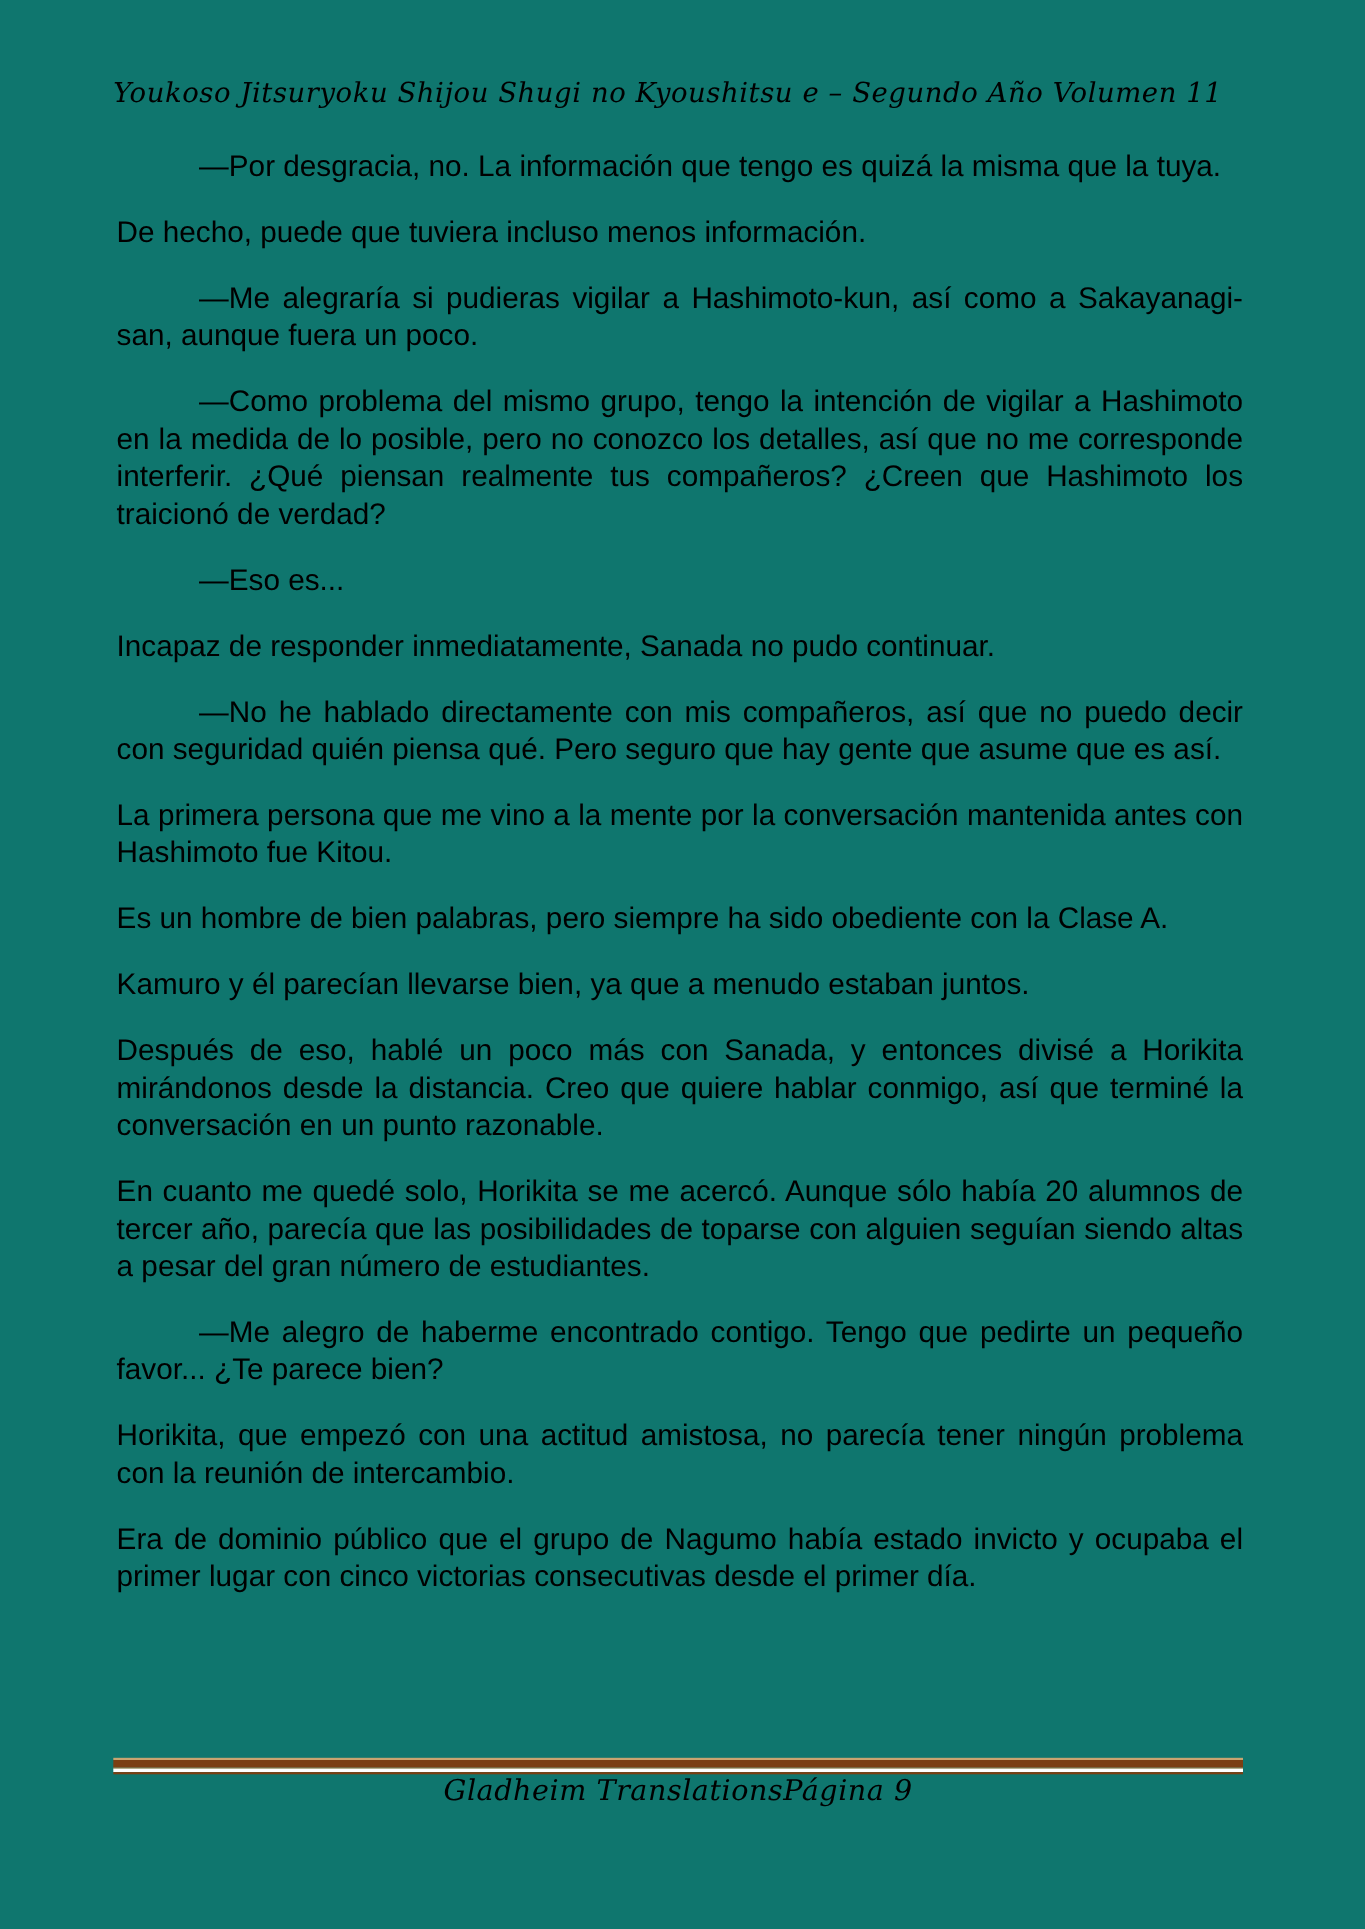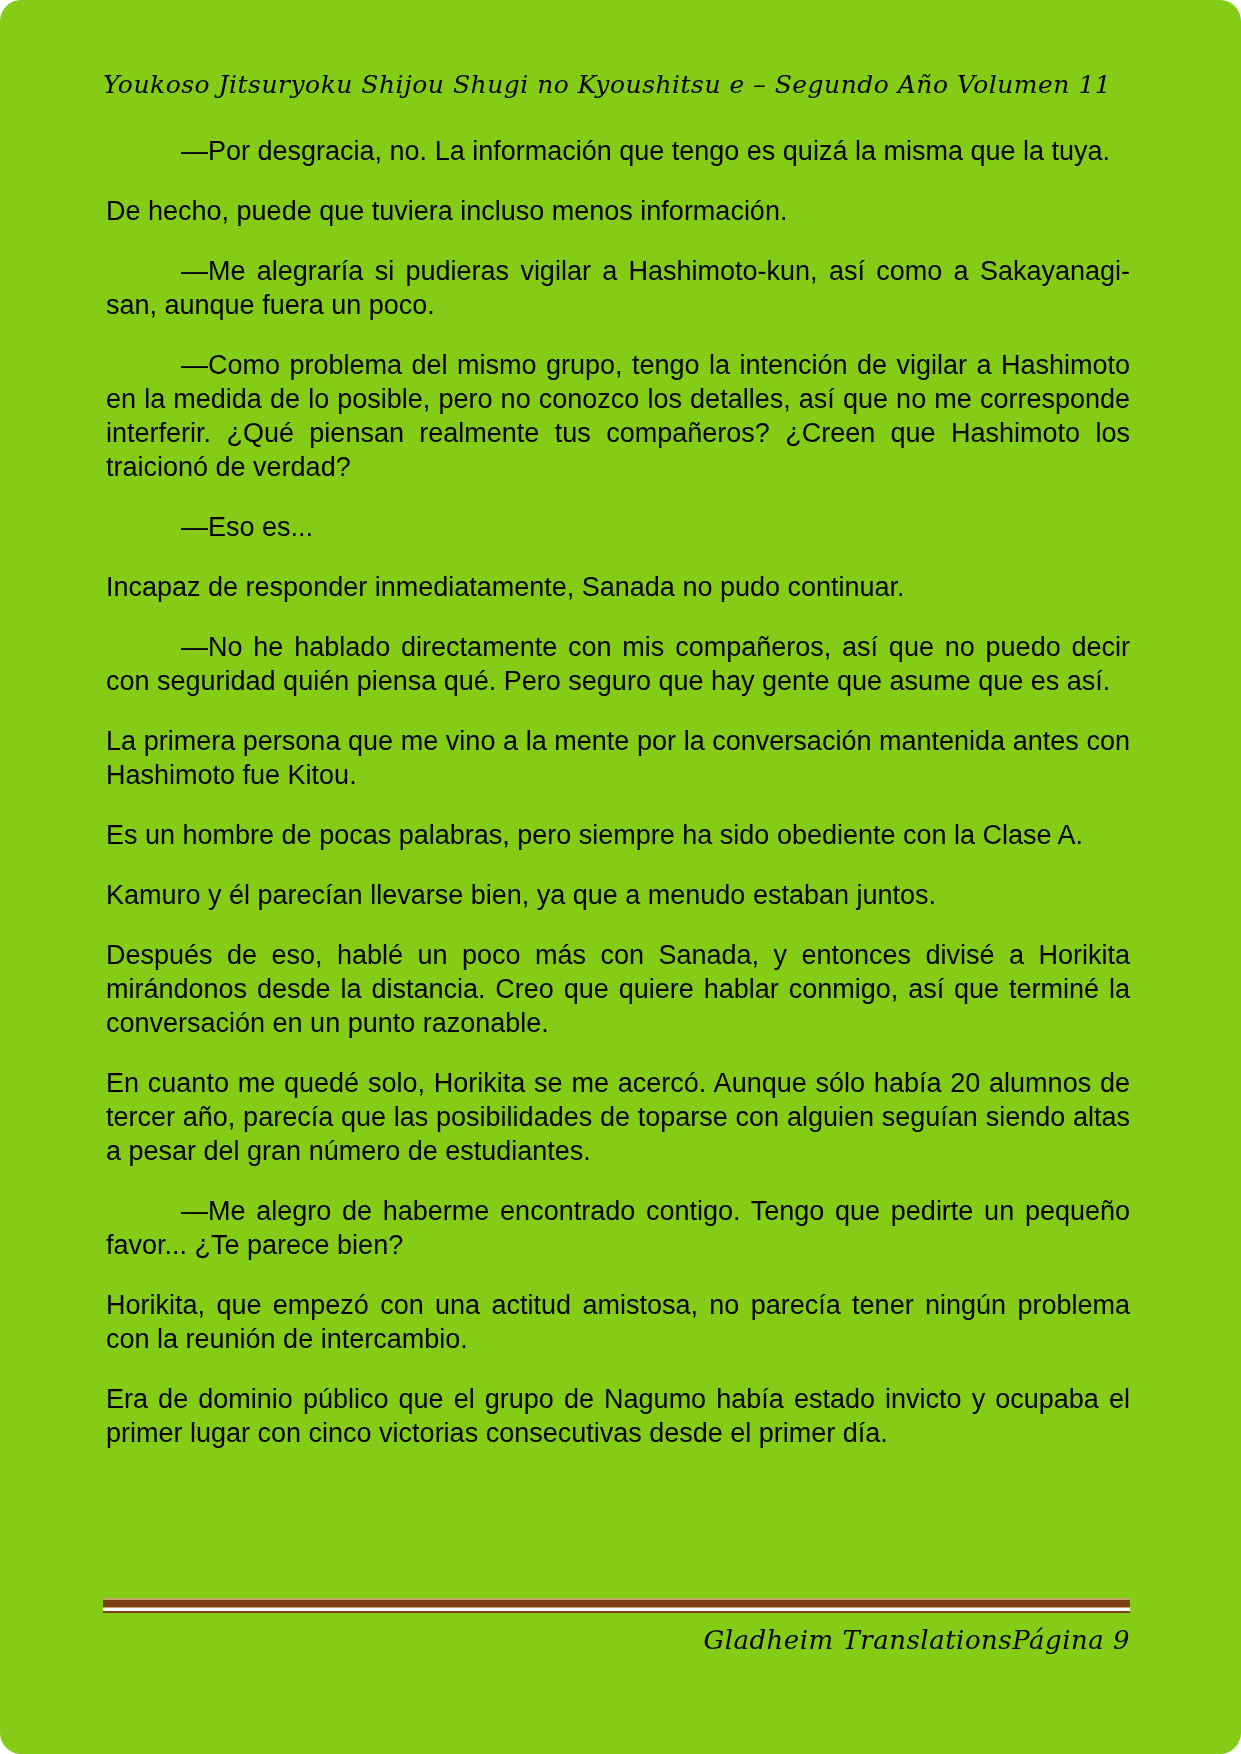--- a/index.html
+++ b/index.html
@@ -4,24 +4,23 @@
 <style>
   html, body {
     margin: 0;
     padding: 0;
     background: #ffffff;
   }
   .page {
     position: relative;
     width: 1241px;
     height: 1754px;
-    background: #84cc16;
+    background: #0f766e;
     overflow: hidden;
     color: #000000;
-    border-radius: 21px;
   }
   .header {
     position: absolute;
     top: 70px;
     left: 103px;
     right: 111px;
     font-family: "DejaVu Serif", serif;
     font-style: italic;
     font-size: 25px;
     letter-spacing: 0.5px;
@@ -65,23 +64,22 @@
   }
   .rule-gap {
     height: 3px;
     background: #ffffff;
   }
   .rule-thin-bottom {
     height: 2px;
     background: #7b3f13;
   }
   .footer-row {
-    margin-top: 12px;
     display: flex;
-    justify-content: flex-end;
+    justify-content: center;
     align-items: baseline;
     font-family: "DejaVu Serif", serif;
     font-style: italic;
     font-size: 26px;
     letter-spacing: 0.5px;
     color: #000000;
   }
 </style>
 </head>
 <body>
@@ -94,21 +92,21 @@
 
   <div class="body-text">
     <p class="para indent">—Por desgracia, no. La información que tengo es quizá la misma que la tuya.</p>
     <p class="para">De hecho, puede que tuviera incluso menos información.</p>
     <p class="para indent">—Me alegraría si pudieras vigilar a Hashimoto-kun, así como a Sakayanagi-san, aunque fuera un poco.</p>
     <p class="para indent">—Como problema del mismo grupo, tengo la intención de vigilar a Hashimoto en la medida de lo posible, pero no conozco los detalles, así que no me corresponde interferir. ¿Qué piensan realmente tus compañeros? ¿Creen que Hashimoto los traicionó de verdad?</p>
     <p class="para indent">—Eso es...</p>
     <p class="para">Incapaz de responder inmediatamente, Sanada no pudo continuar.</p>
     <p class="para indent">—No he hablado directamente con mis compañeros, así que no puedo decir con seguridad quién piensa qué. Pero seguro que hay gente que asume que es así.</p>
     <p class="para">La primera persona que me vino a la mente por la conversación mantenida antes con Hashimoto fue Kitou.</p>
-    <p class="para">Es un hombre de pocas palabras, pero siempre ha sido obediente con la Clase A.</p>
+    <p class="para">Es un hombre de bien palabras, pero siempre ha sido obediente con la Clase A.</p>
     <p class="para">Kamuro y él parecían llevarse bien, ya que a menudo estaban juntos.</p>
     <p class="para">Después de eso, hablé un poco más con Sanada, y entonces divisé a Horikita mirándonos desde la distancia. Creo que quiere hablar conmigo, así que terminé la conversación en un punto razonable.</p>
     <p class="para">En cuanto me quedé solo, Horikita se me acercó. Aunque sólo había 20 alumnos de tercer año, parecía que las posibilidades de toparse con alguien seguían siendo altas a pesar del gran número de estudiantes.</p>
     <p class="para indent">—Me alegro de haberme encontrado contigo. Tengo que pedirte un pequeño favor... ¿Te parece bien?</p>
     <p class="para">Horikita, que empezó con una actitud amistosa, no parecía tener ningún problema con la reunión de intercambio.</p>
     <p class="para">Era de dominio público que el grupo de Nagumo había estado invicto y ocupaba el primer lugar con cinco victorias consecutivas desde el primer día.</p>
   </div>
 
   <div class="footer">
     <div>

